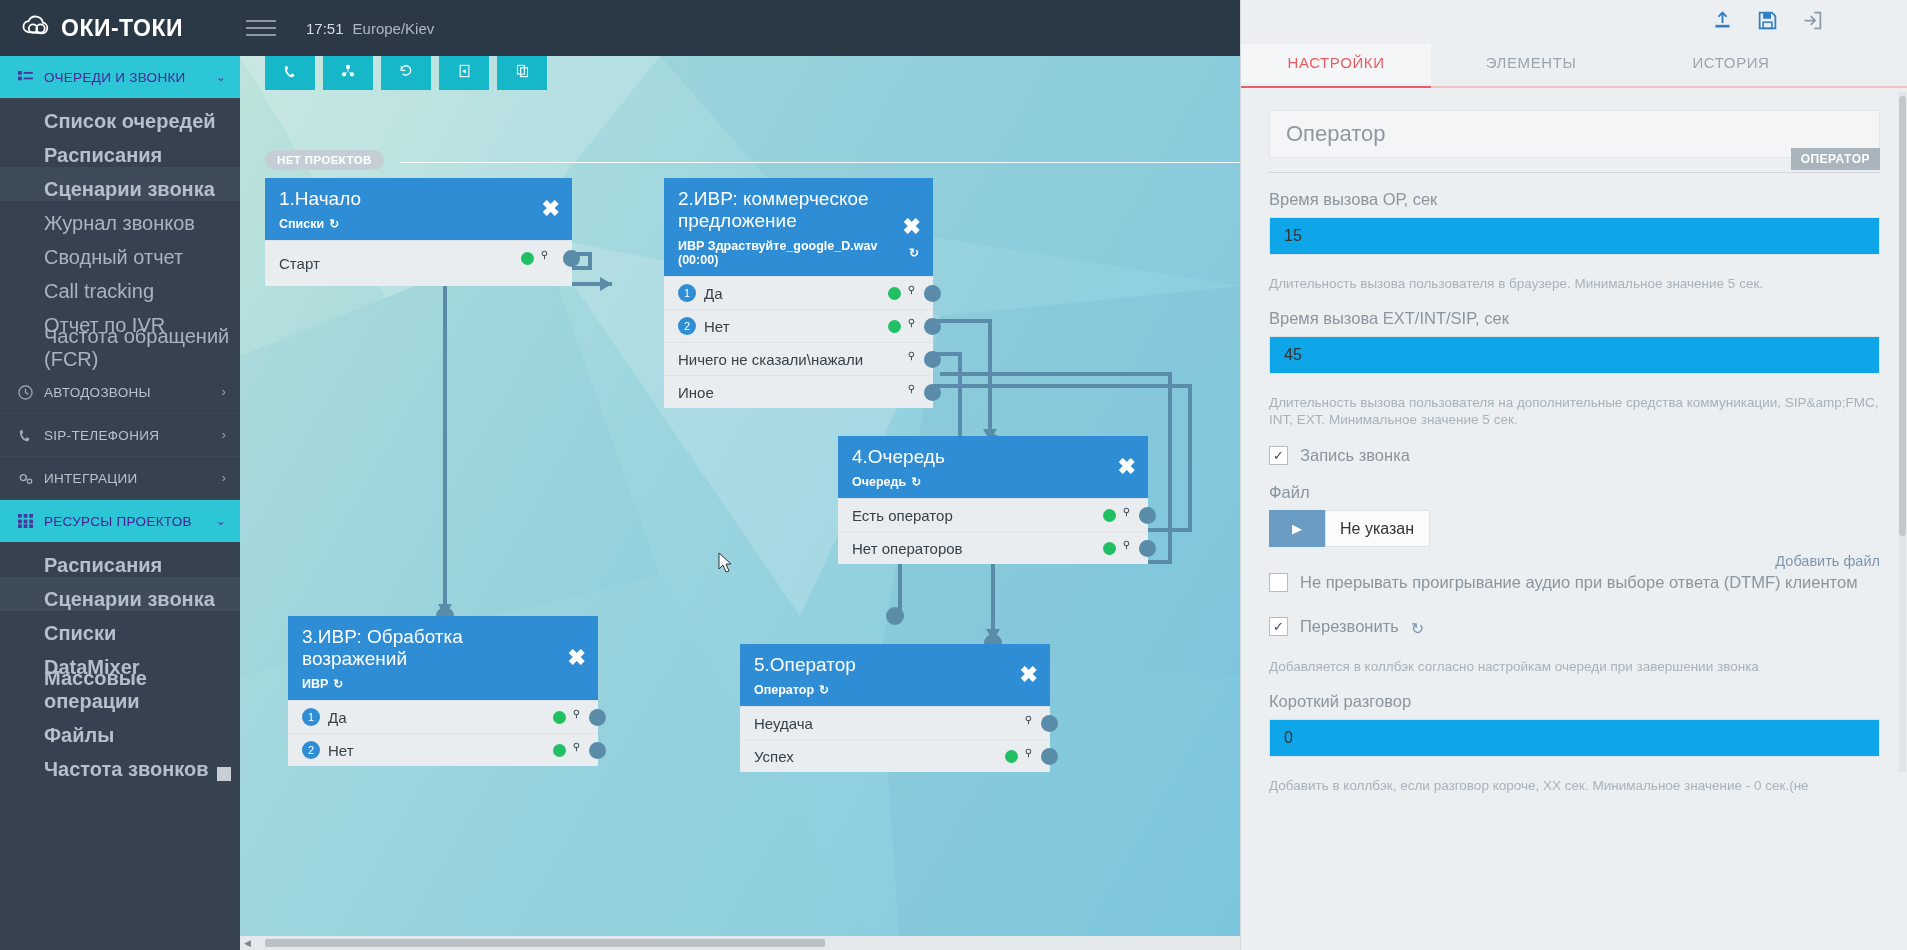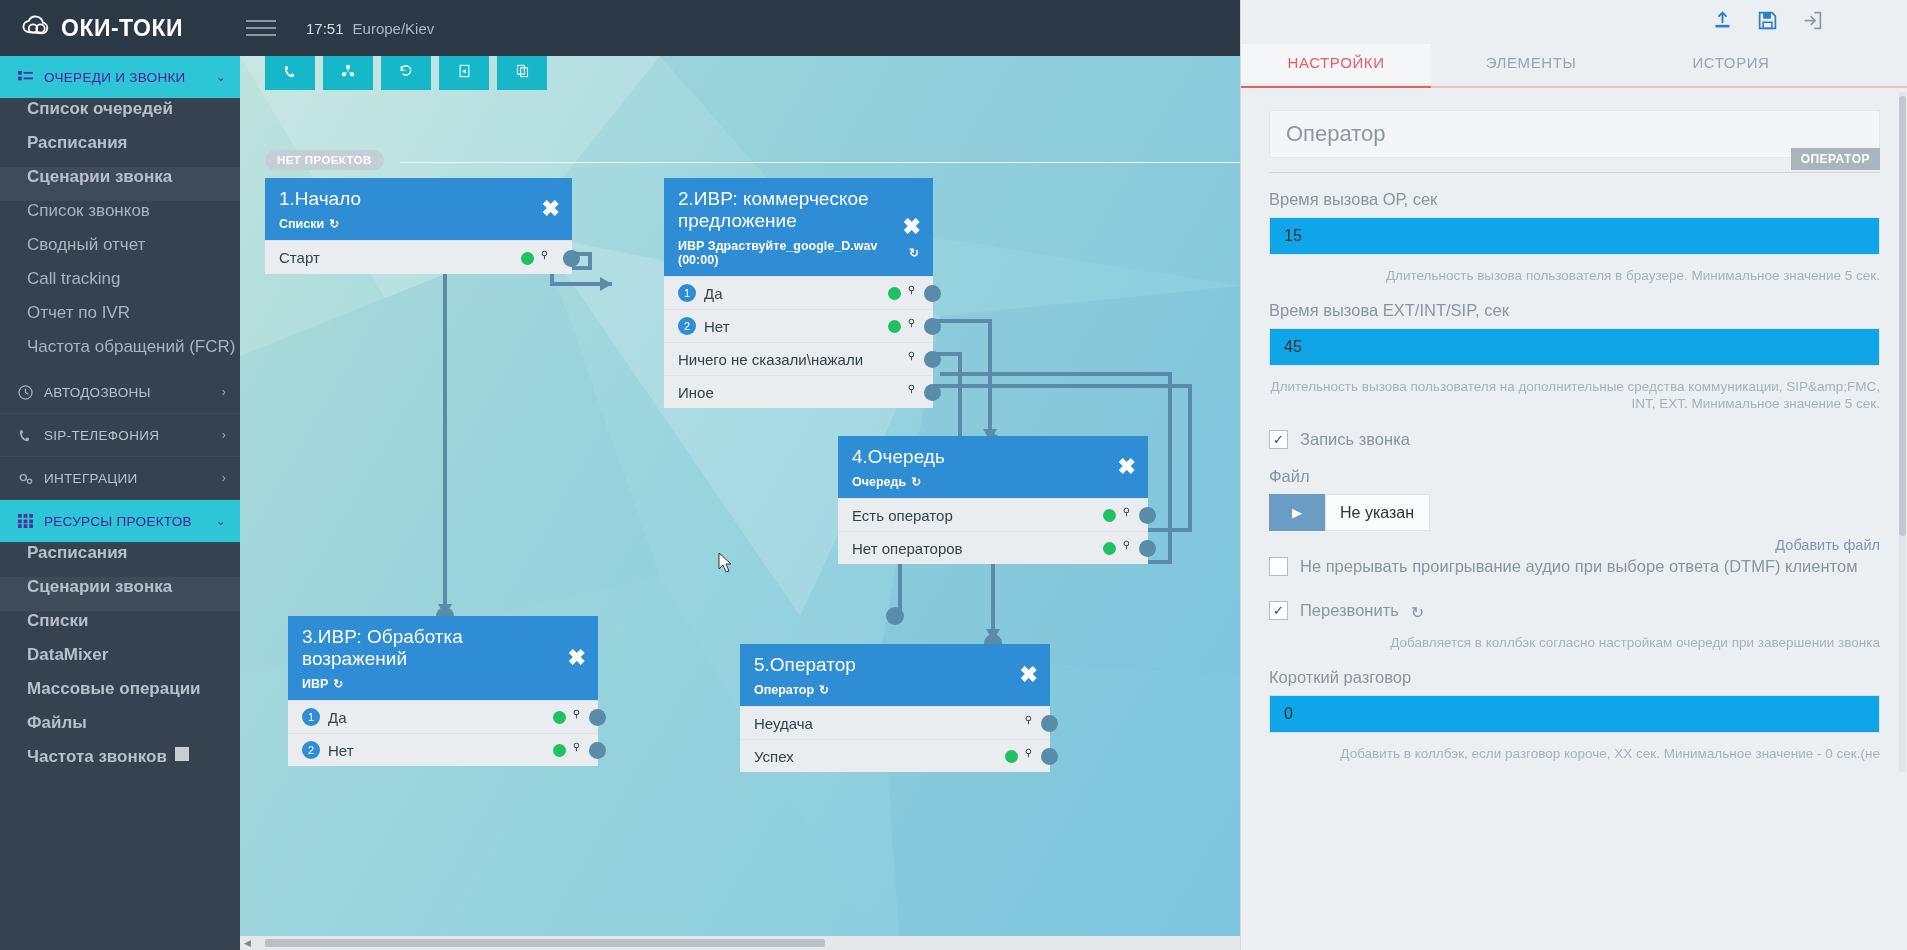--- a/index.html
+++ b/index.html
@@ -47,22 +47,22 @@
   .sb-group {
     height: 43px; display:flex; align-items:center;
     padding-left: 18px; color:#b8c2cc; font-size:13.5px;
     letter-spacing:.3px; cursor:pointer;
     border-bottom: 1px solid #3d4957;
   }
   .sb-group.active { background:#2dc6d6; color:#4c1d95; }
   .sb-group .gicon { width:26px; font-size:14px; opacity:.85; display:inline-flex;}
   .sb-group .chev { margin-left:auto; margin-right:14px; font-size:12px; opacity:.8;}
   .sb-item {
-    height:34px; display:flex; align-items:flex-start;
-    padding-left: 27px; font-size:17px; color:#a9b4bf; cursor:pointer;
+    height:34px; display:flex; align-items:flex-end;
+    padding-left: 44px; font-size:20px; color:#a9b4bf; cursor:pointer;
   }
   .sb-item.bold { font-weight: bold; color:#b5c0ca; }
   .sb-item.sel { background:#3e4b59; }
   .sb-item .cbox { width:14px;height:14px;background:#c8ced4;margin-left:8px; display:inline-block;}
 
   
   .canvas {
     position:absolute; top:56px; left:240px;
     width: 1000px; height: 894px;
     overflow:hidden;
@@ -141,21 +141,21 @@
     position:absolute; right:28px; top:56px;
     background:#aab4bd; color:#fff; font-size:12px; font-weight:bold;
     padding:4px 10px; letter-spacing:.5px;
   }
   .rp-label { font-size:16.5px; color:#8a959f; margin: 17px 0 8px 0;}
   .rp-input {
     width:100%; background:#0ea5e9; border:1px solid #dde2e6;
     font-size:16px; color:#333; padding:9px 14px;
     font-family:"Liberation Sans", sans-serif;
   }
-  .rp-help { font-size:13.5px; color:#a8b2bb; line-height:17px; margin-top:12px;text-align:right; }
+  .rp-help { font-size:13.5px; color:#a8b2bb; line-height:17px; margin-top:20px; }
   .rp-check { display:flex; align-items:flex-start; gap:12px; margin-top:16px; }
   .cb {
     width:19px;height:19px;border:1px solid #b4bcc4;background:#fff; flex:none;
     display:flex;align-items:center;justify-content:center;font-size:13px;color:#3c4651;
     margin-top:2px; cursor:pointer;
   }
   .rp-check-label { font-size:16.5px; color:#8a959f; line-height:22px;}
   .rp-filerow { display:flex; margin-top:8px; }
   .rp-play {
     width:56px;background:#6b9dc4;color:#fff;display:flex;align-items:center;justify-content:center;
@@ -222,21 +222,21 @@
       <div class="sb-item bold">
         <span>Список очередей</span>
       </div>
       <div class="sb-item bold">
         <span>Расписания</span>
       </div>
       <div class="sb-item bold sel">
         <span>Сценарии звонка</span>
       </div>
       <div class="sb-item">
-        <span>Список звонков</span>
+        <span>Журнал звонков</span>
       </div>
       <div class="sb-item">
         <span>Сводный отчет</span>
       </div>
       <div class="sb-item">
         <span>Call tracking</span>
       </div>
       <div class="sb-item">
         <span>Отчет по IVR</span>
       </div>
@@ -391,21 +391,21 @@
 
     <div class="node" style="left:25px; top:122px; width:307px;">
       <div class="node-head">
         <div class="node-title">1.Начало</div>
         <div class="node-sub">
           <span>Списки</span>
           <span class="refresh-ico">↻</span>
         </div>
         <div class="node-x">✖</div>
       </div>
-      <div class="node-row" style="height:34px;">
+      <div class="node-row" style="height:46px;">
         <span>Старт</span>
         <span class="dot-green" style="right:38px;top:11px;"></span>
         <span class="dot-key" style="right:24px;top:8px;">⚲</span>
         <span class="dot-blue" style="right:-8px;top:9px;"></span>
       </div>
     </div>
 
     <div class="node" style="left:383px; top:122px; width:310px;padding-left:41px;">
       <div class="node-head">
         <div class="node-title">2.ИВР: коммерческое предложение</div>

